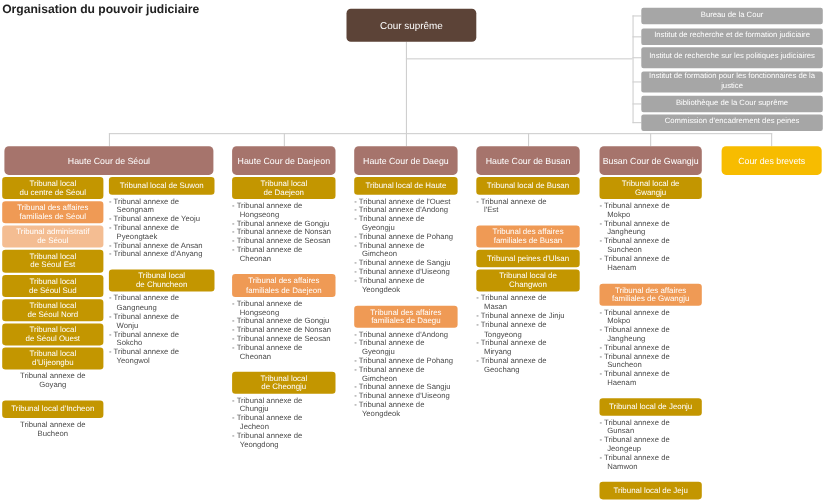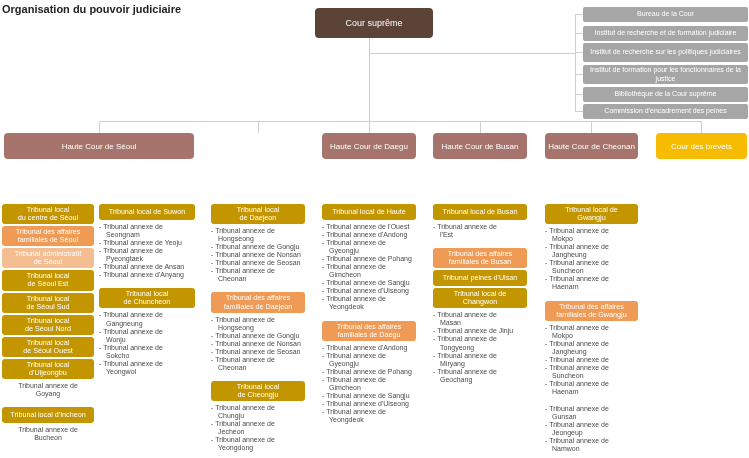--- a/index.html
+++ b/index.html
@@ -36,21 +36,21 @@
   .hc0{left:4px;width:190px;}
   .hc1{left:211px;width:94px;}
   .hc2{left:322px;width:94px;}
   .hc3{left:433px;width:94px;}
   .hc4{left:545px;width:93px;}
   .patent{
     position:absolute;top:133px;left:656px;width:91px;height:26px;
     background:var(--c-patent);color:#fff;font-size:8px;
     display:flex;align-items:center;justify-content:center;border-radius:4px;
   }
-  .col{position:absolute;top:161px;margin-top:43px;}
+  .col{position:absolute;top:161px;}
   .c00{left:2px;width:92px;}
   .c01{left:99px;width:96px;}
   .c10{left:211px;width:94px;}
   .c20{left:322px;width:94px;}
   .c30{left:433px;width:94px;}
   .c40{left:545px;width:93px;}
   .obox{
     min-height:16px;margin-bottom:2px;padding:2px;border-radius:3px;
     color:#fff;font-size:7.2px;line-height:1.12;text-align:center;
     display:flex;align-items:center;justify-content:center;white-space:pre-line;
@@ -95,23 +95,24 @@
   <div class="agencies">
     <div class="agency">Bureau de la Cour</div>
     <div class="agency">Institut de recherche et de formation judiciaire</div>
     <div class="agency">Institut de recherche sur les politiques judiciaires</div>
     <div class="agency">Institut de formation pour les fonctionnaires de la justice</div>
     <div class="agency">Bibliothèque de la Cour suprême</div>
     <div class="agency">Commission d'encadrement des peines</div>
   </div>
 
   <div class="hc hc0">Haute Cour de Séoul</div>
+  <div class="hc hc1">Haute Cour de Daejeon</div>
   <div class="hc hc2">Haute Cour de Daegu</div>
   <div class="hc hc3">Haute Cour de Busan</div>
-  <div class="hc hc4">Haute Cour de Cheonan</div>
+  <div class="hc hc4">Busan Cour de Gwangju</div>
   <div class="patent">Cour des brevets</div>
 
   <div class="col c00">
       <div class="obox local">Tribunal local
 du centre de Séoul</div>
       <div class="obox family">Tribunal des affaires
 familiales de Séoul</div>
       <div class="obox admin">Tribunal administratif
 de Séoul</div>
       <div class="obox local">Tribunal local
@@ -264,20 +265,21 @@
         <div class="annex">Tribunal annexe de
 Mokpo</div>
         <div class="annex">Tribunal annexe de
 Jangheung</div>
         <div class="annex">Tribunal annexe de</div>
         <div class="annex">Tribunal annexe de
 Suncheon</div>
         <div class="annex">Tribunal annexe de
 Haenam</div>
       </div>
+      <div class="obox local">Tribunal local de Jeonju</div>
       <div class="annexes">
         <div class="annex">Tribunal annexe de
 Gunsan</div>
         <div class="annex">Tribunal annexe de
 Jeongeup</div>
         <div class="annex">Tribunal annexe de
 Namwon</div>
       </div>
       <div class="obox local">Tribunal local de Jeju</div>
     </div>

